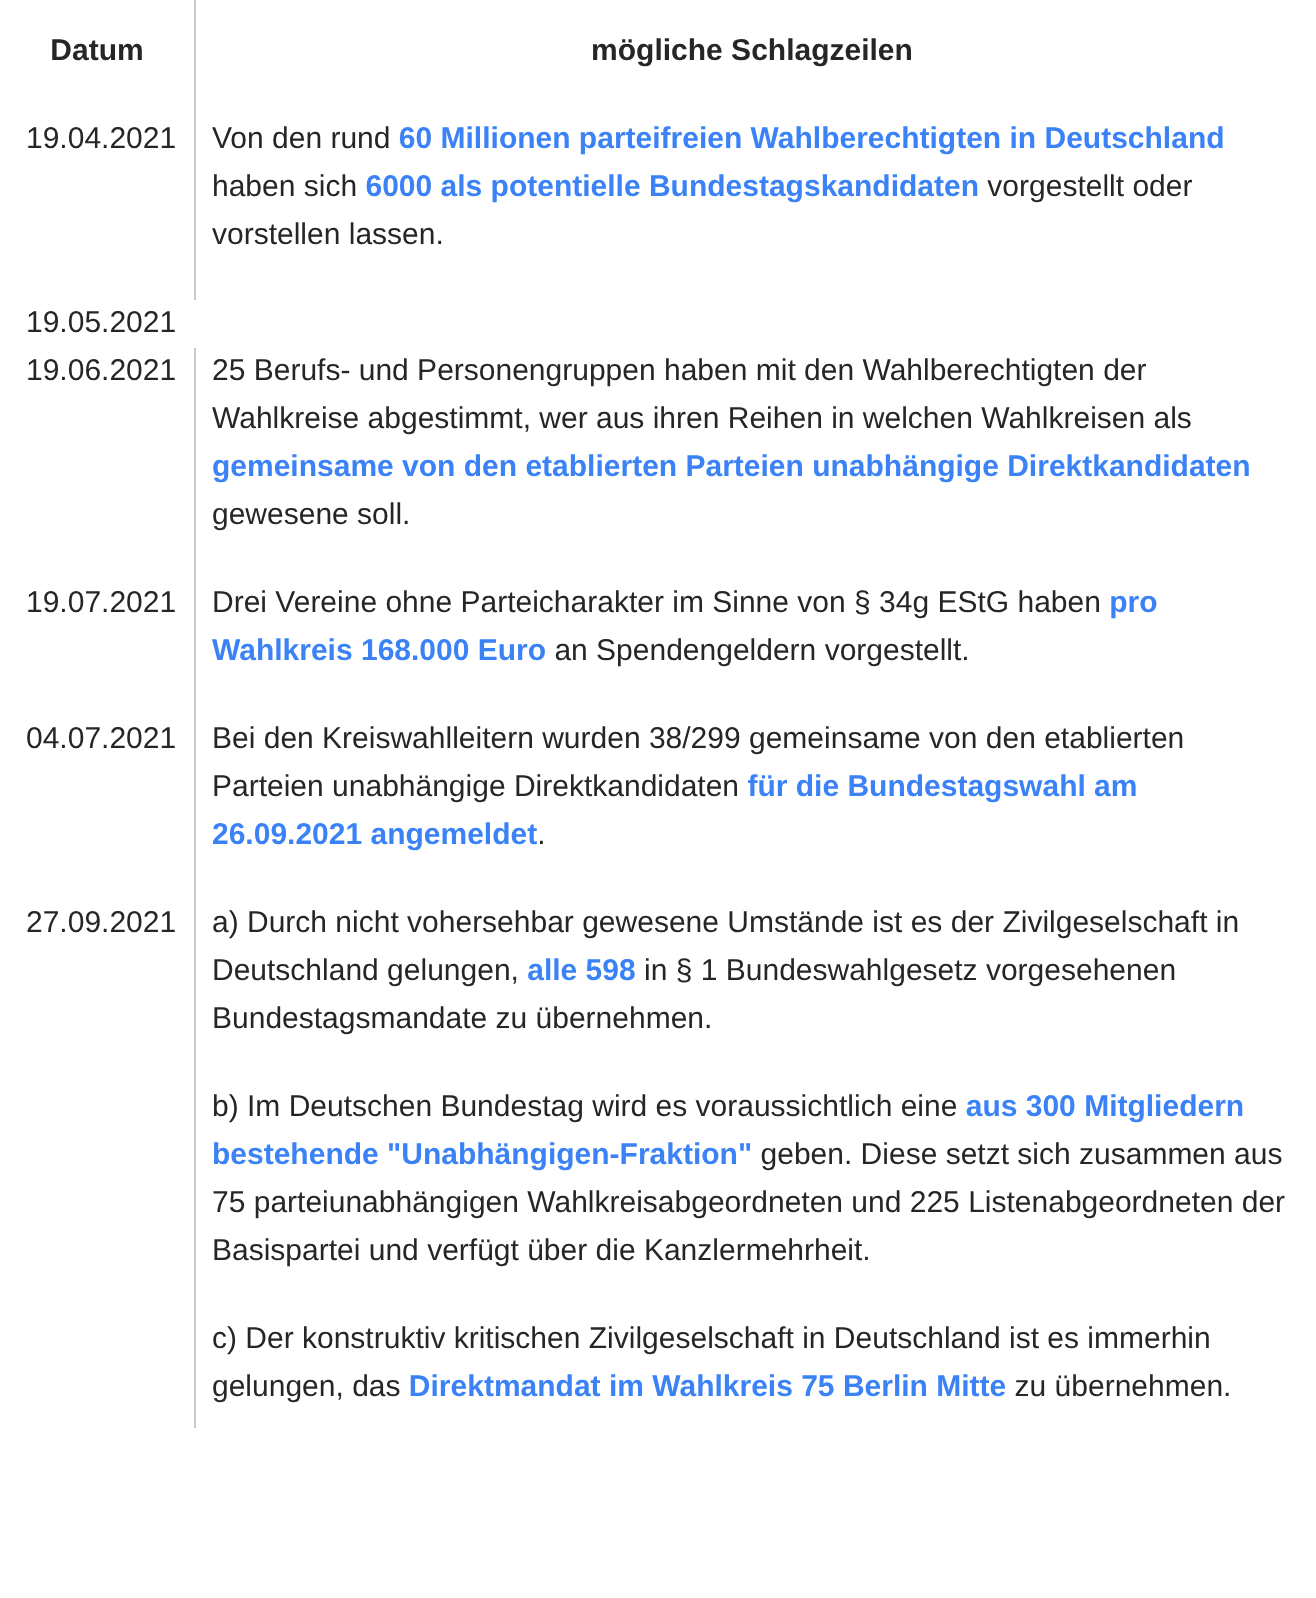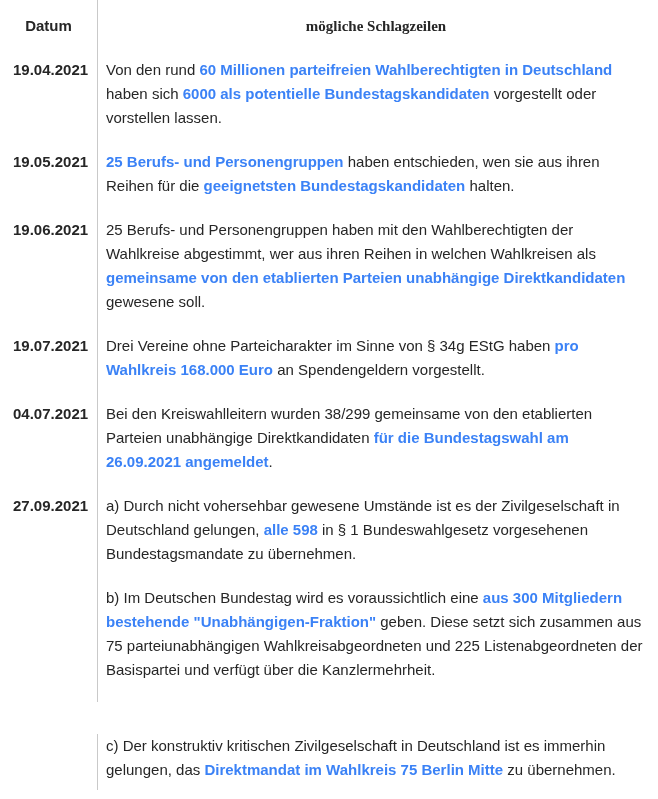--- a/index.html
+++ b/index.html
@@ -24,43 +24,40 @@
   .row{
     display:flex;
     align-items:stretch;
   }
   .date-cell{
     width:97px;
     flex:0 0 97px;
     box-sizing:border-box;
     padding:0 4px 0 13px;
     white-space:nowrap;
-    font-weight:bold;
   }
   .text-cell{
     flex:1 1 auto;
     box-sizing:border-box;
     border-left:1px solid var(--divider);
     padding:0 12px 20px 8px;
   }
   .row:last-child .text-cell{
     padding-bottom:8px;
-    margin-top:32px;
   }
   .header-row .date-cell{
     font-weight:700;
     text-align:center;
     padding:14px 0 0 0;
   }
   .header-row .text-cell{
     font-weight:700;
     text-align:center;
     padding-top:14px;
     padding-bottom:20px;
-    font-family:Liberation Serif, serif;
   }
   .b{
     font-weight:700;
     color:#3b82f6;
   }
 </style>
 </head>
 <body>
 
 <div class="doc">
@@ -68,21 +65,20 @@
     <div class="date-cell">Datum</div>
     <div class="text-cell">mögliche Schlagzeilen</div>
   </div>
   <div>
       <div class="row">
         <div class="date-cell">19.04.2021</div>
         <div class="text-cell"><span>Von den rund </span><span class="b">60 Millionen parteifreien Wahlberechtigten in Deutschland</span><span> haben sich </span><span class="b">6000 als potentielle Bundestagskandidaten</span><span> vorgestellt oder vorstellen lassen.</span></div>
       </div>
       <div class="row">
         <div class="date-cell">19.05.2021</div>
-        <div class="text-cell"><span class="b">25 Berufs- und Personengruppen</span><span> haben entschieden, wen sie aus ihren Reihen für die </span><span class="b">geeignetsten Bundestagskandidaten</span><span> halten.</span></div>
       </div>
       <div class="row">
         <div class="date-cell">19.06.2021</div>
         <div class="text-cell"><span>25 Berufs- und Personengruppen haben mit den Wahlberechtigten der Wahlkreise abgestimmt, wer aus ihren Reihen in welchen Wahlkreisen als </span><span class="b">gemeinsame von den etablierten Parteien unabhängige Direktkandidaten</span><span> gewesene soll.</span></div>
       </div>
       <div class="row">
         <div class="date-cell">19.07.2021</div>
         <div class="text-cell"><span>Drei Vereine ohne Parteicharakter im Sinne von § 34g EStG haben </span><span class="b">pro Wahlkreis 168.000 Euro</span><span> an Spendengeldern vorgestellt.</span></div>
       </div>
       <div class="row">

